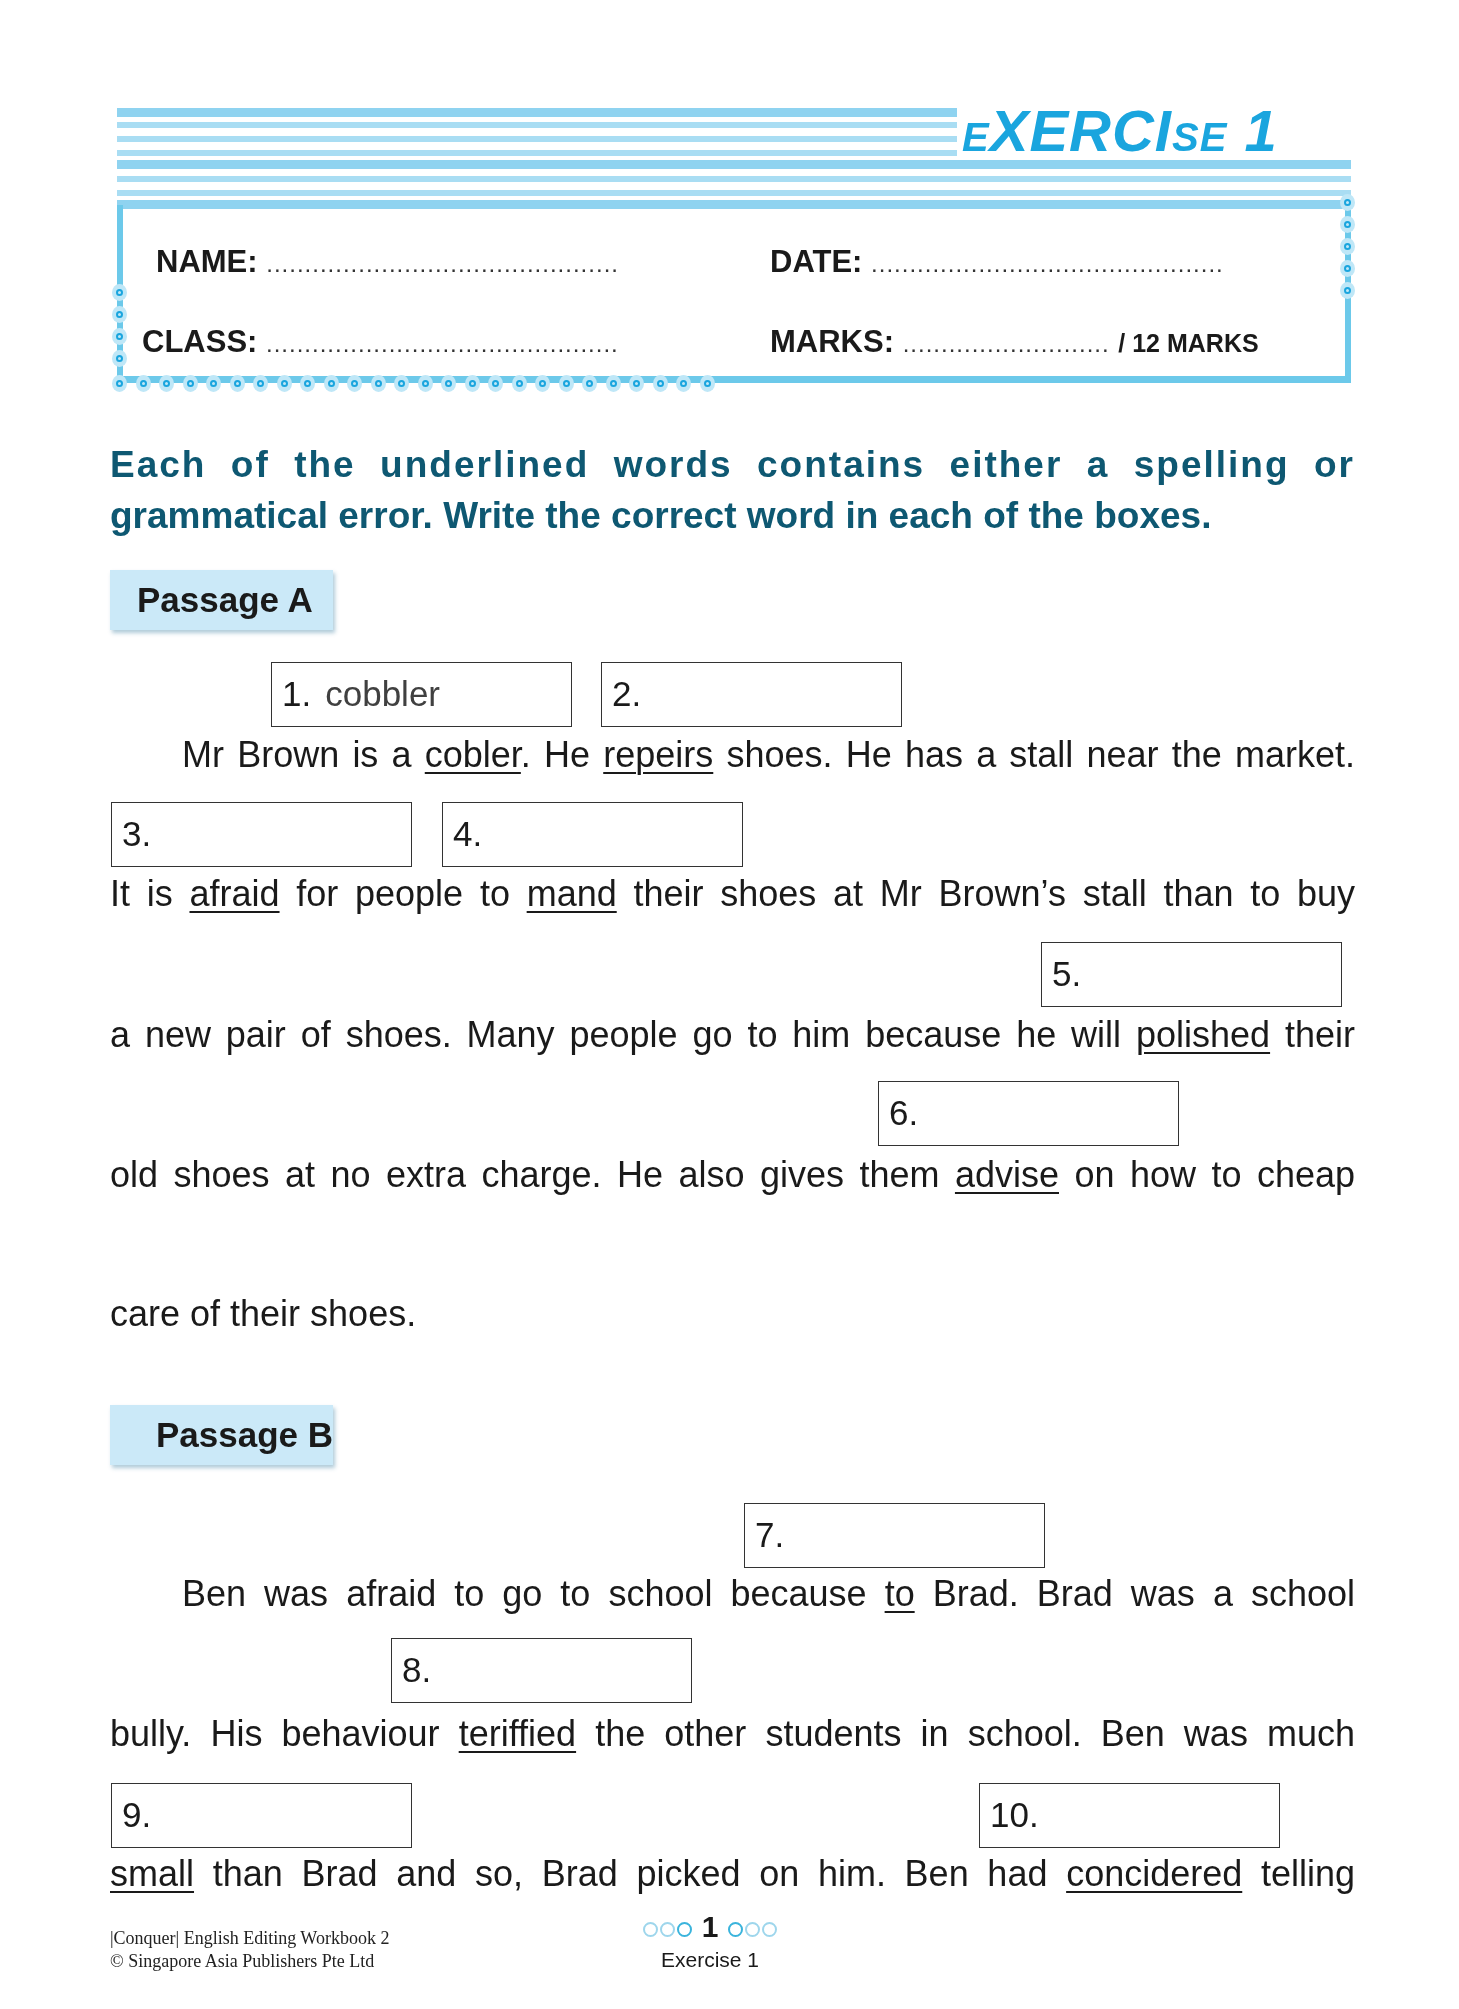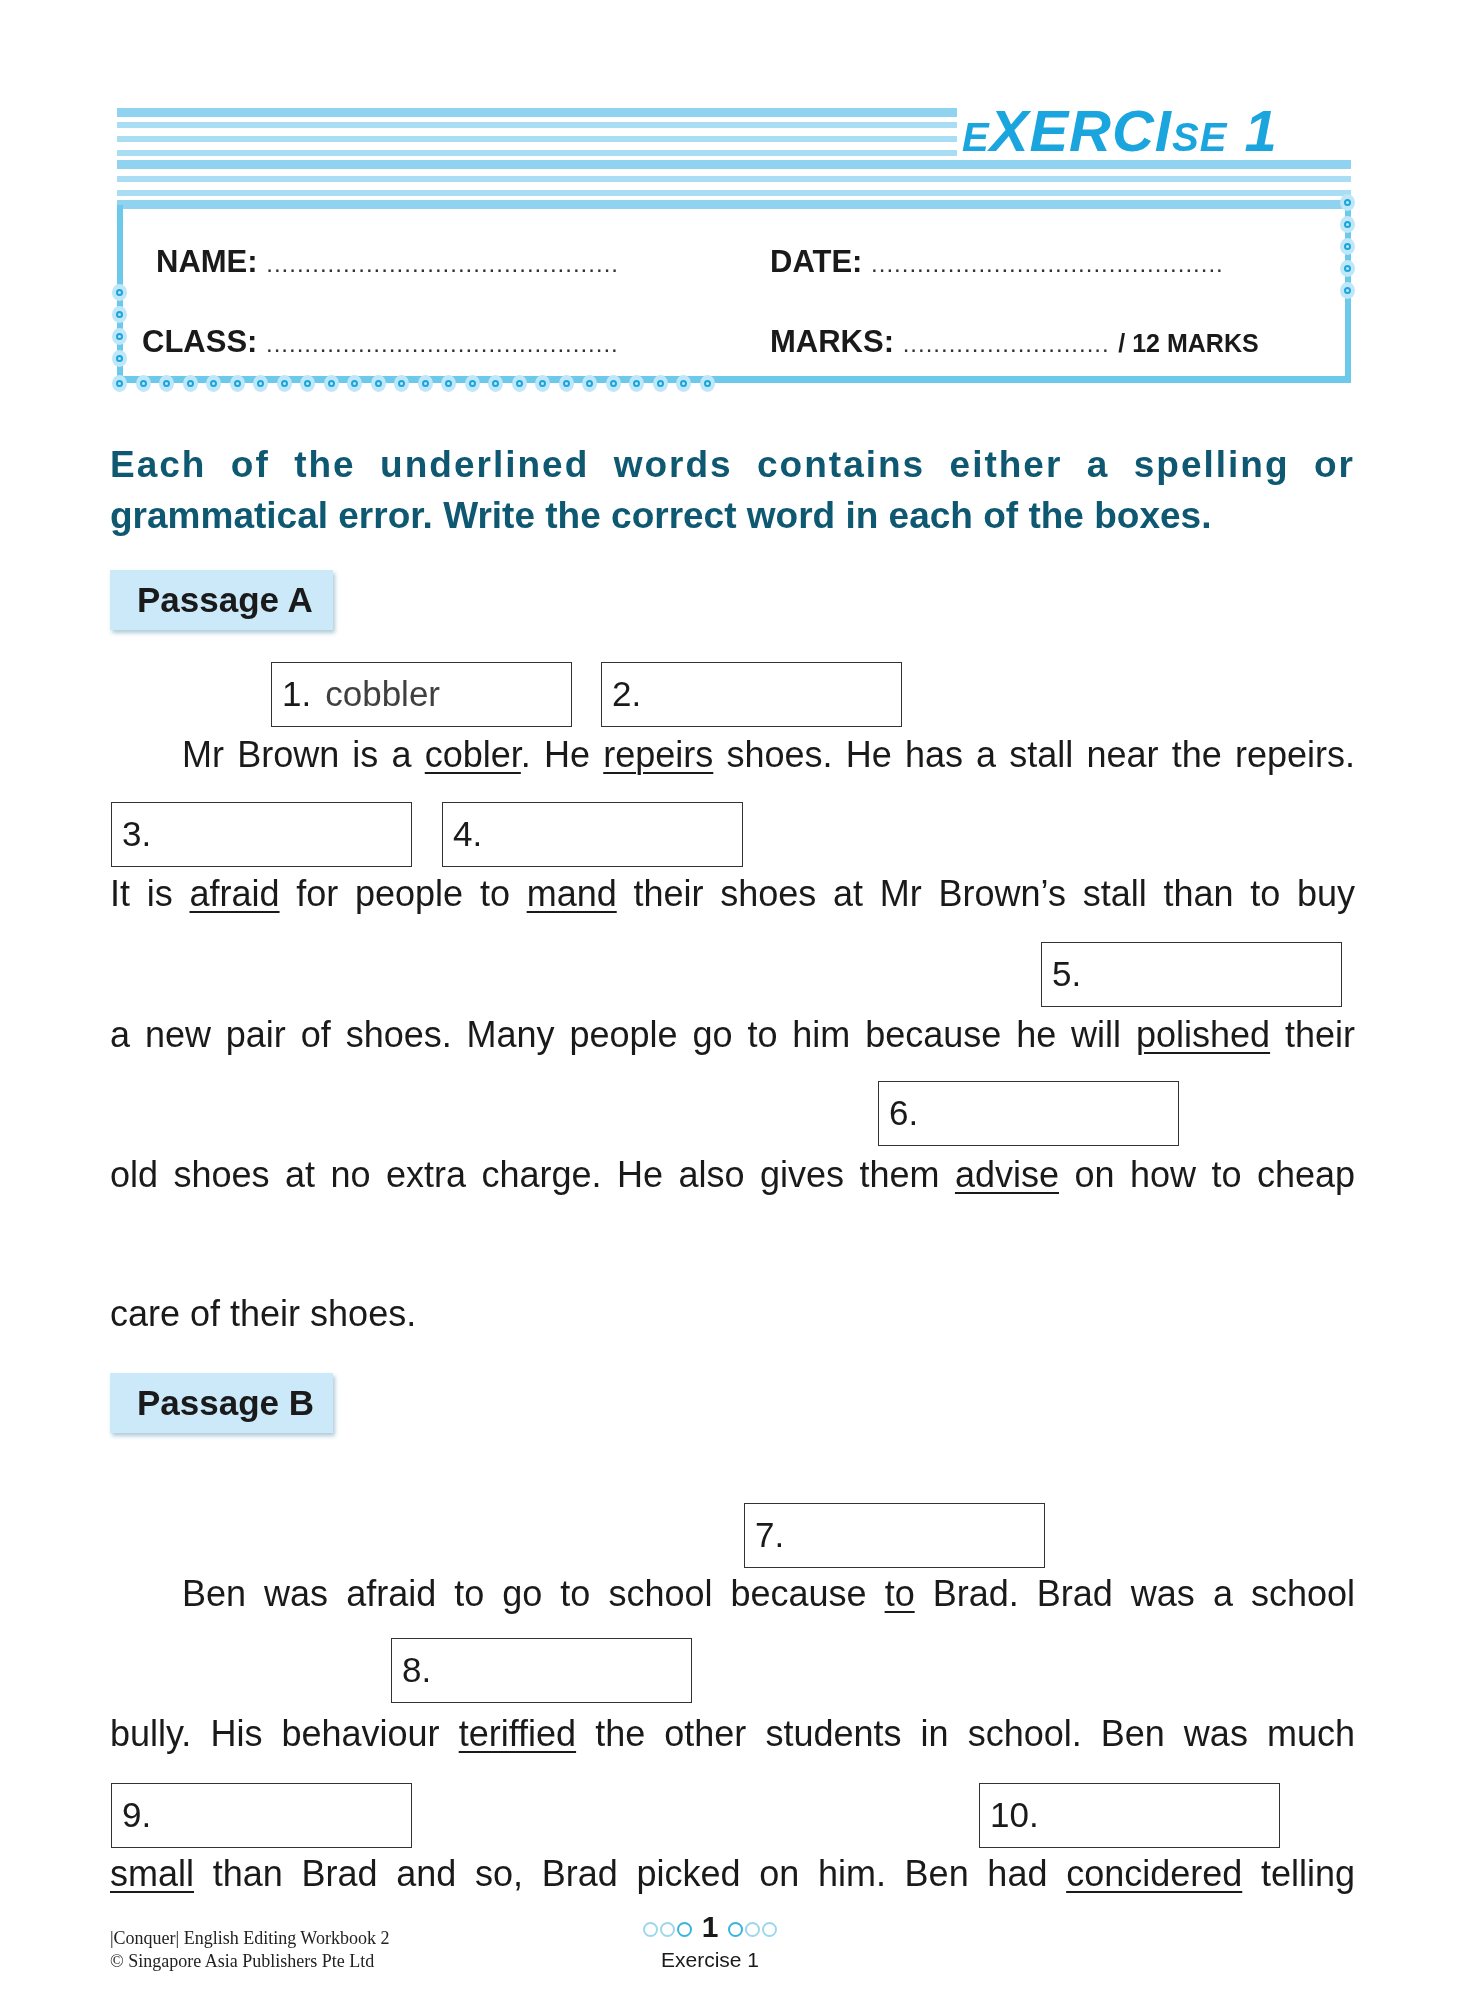--- a/index.html
+++ b/index.html
@@ -109,38 +109,38 @@
 </div>
 
 <div class="instr l1" style="top:440px;">Each of the underlined words contains either a spelling or</div>
 <div class="instr" style="top:491px;">grammatical error. Write the correct word in each of the boxes.</div>
 
 <div class="tab" style="top:570px;">Passage A</div>
 
 <div class="ansbox" style="left:271px;top:662px;"><span>1.</span><span class="ans">cobbler</span></div>
 <div class="ansbox" style="left:601px;top:662px;"><span>2.</span></div>
 
-<div class="line indent" style="top:730px;"><span>Mr Brown is a </span><u>cobler</u><span>. He </span><u>repeirs</u><span> shoes. He has a stall near the repeirs.</span></div>
+<div class="line indent" style="top:730px;"><span>Mr Brown is a </span><u>cobler</u><span>. He </span><u>repeirs</u><span> shoes. He has a stall near the market.</span></div>
 
 <div class="ansbox" style="left:111px;top:802px;"><span>3.</span></div>
 <div class="ansbox" style="left:442px;top:802px;"><span>4.</span></div>
 
 <div class="line" style="top:869px;"><span>It is </span><u>afraid</u><span> for people to </span><u>mand</u><span> their shoes at Mr Brown’s stall than to buy</span></div>
 
 <div class="ansbox" style="left:1041px;top:942px;"><span>5.</span></div>
 
 <div class="line" style="top:1010px;"><span>a new pair of shoes. Many people go to him because he will </span><u>polished</u><span> their</span></div>
 
 <div class="ansbox" style="left:878px;top:1081px;"><span>6.</span></div>
 
 <div class="line" style="top:1150px;"><span>old shoes at no extra charge. He also gives them </span><u>advise</u><span> on how to cheap</span></div>
 
 <div class="line last" style="top:1289px;"><span>care of their shoes.</span></div>
 
-<div class="tab" style="top:1373px;">Passage B</div>
+<div class="tab" style="top:1405px;text-align:right;">Passage B</div>
 
 <div class="ansbox" style="left:744px;top:1503px;"><span>7.</span></div>
 
 <div class="line indent" style="top:1569px;"><span>Ben was afraid to go to school because </span><u>to</u><span> Brad. Brad was a school</span></div>
 
 <div class="ansbox" style="left:391px;top:1638px;"><span>8.</span></div>
 
 <div class="line" style="top:1709px;"><span>bully. His behaviour </span><u>teriffied</u><span> the other students in school.  Ben was much</span></div>
 
 <div class="ansbox" style="left:111px;top:1783px;"><span>9.</span></div>

